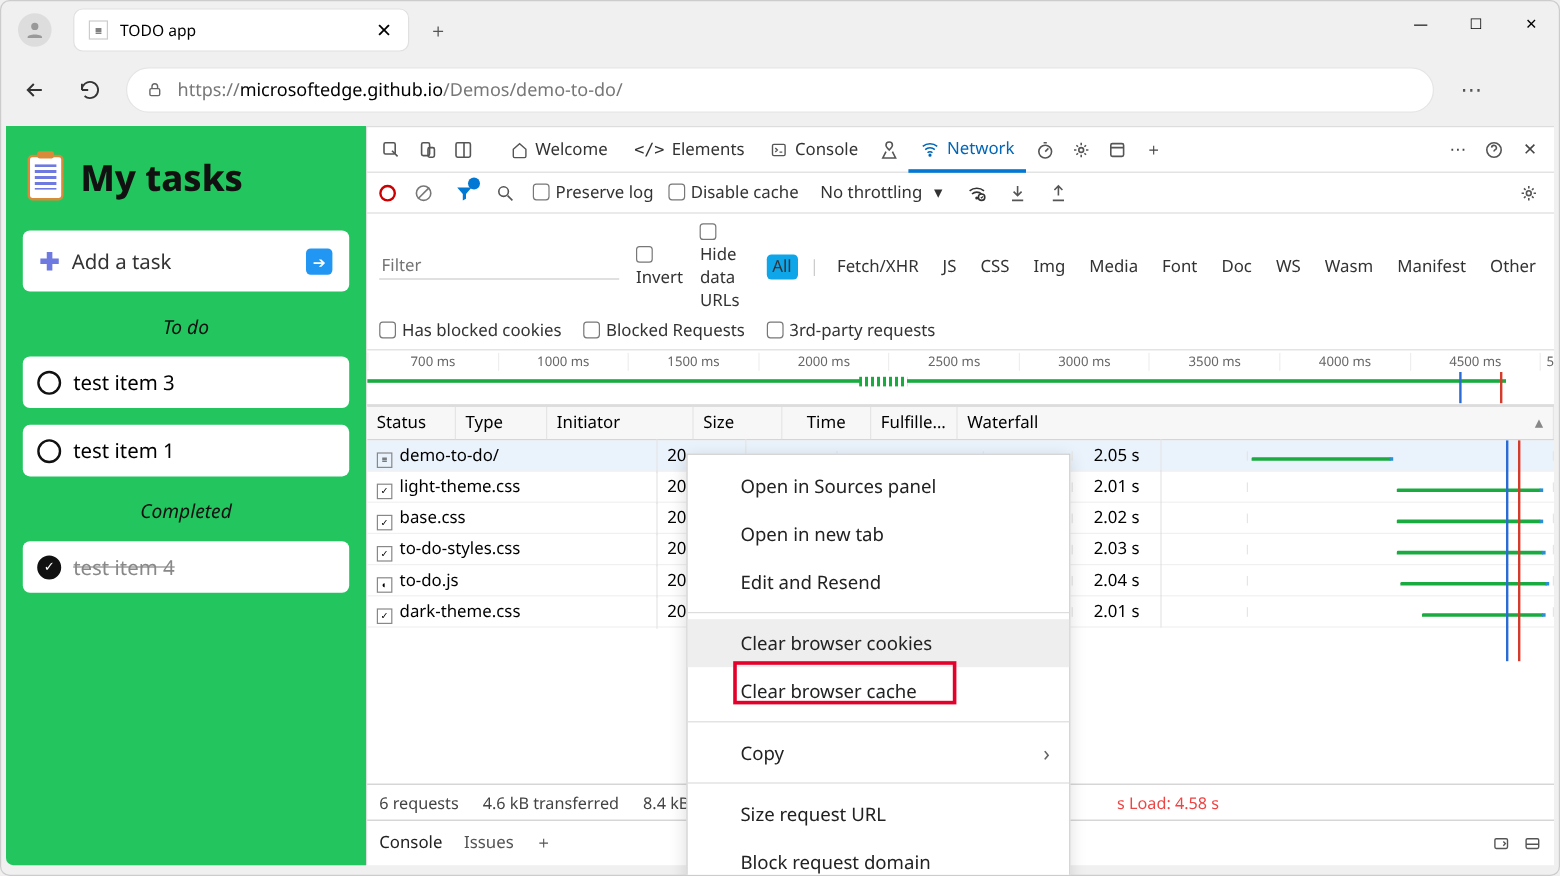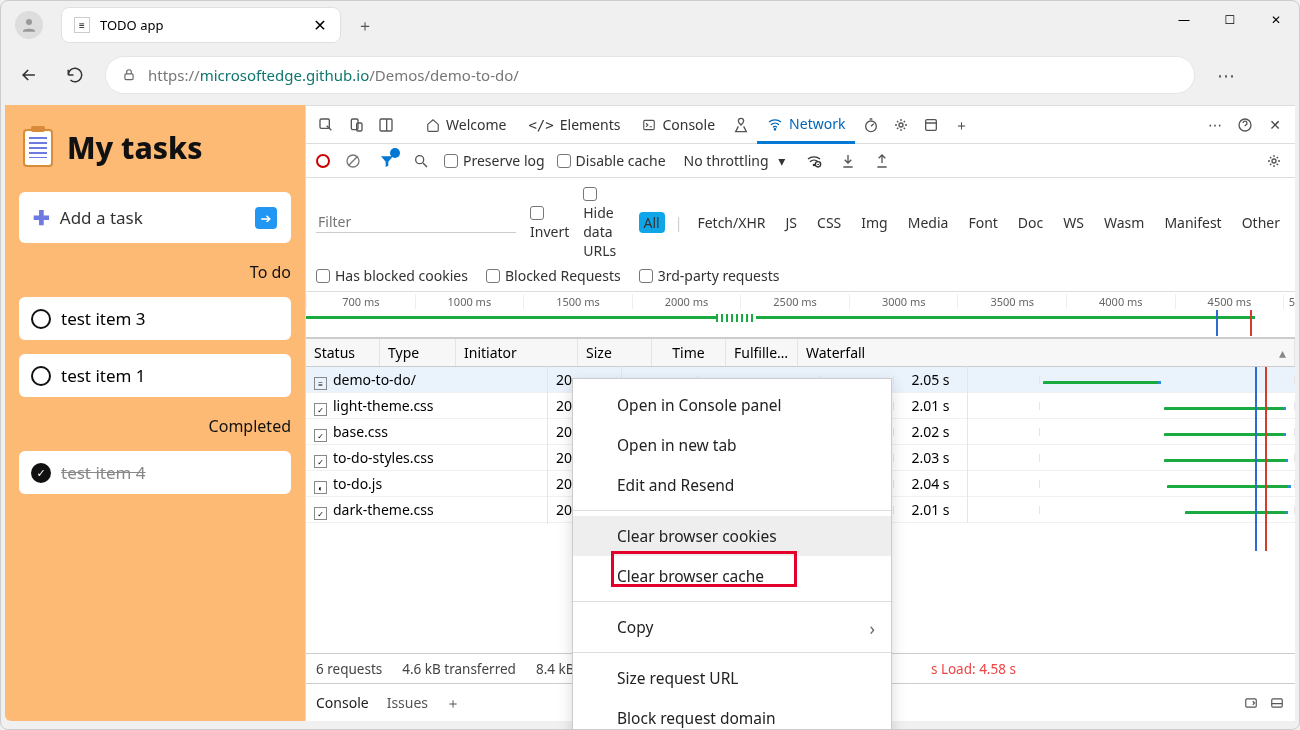--- a/index.html
+++ b/index.html
@@ -15,36 +15,36 @@
   .tab .close { width:16px; height:16px; display:flex;align-items:center;justify-content:center; }
   .new-tab { width:32px;height:32px;display:flex;align-items:center;justify-content:center;font-size:16px;color:#555;}
   .window-controls { position:absolute; right:0; top:0; display:flex; }
   .win-btn { width:46px; height:36px; display:flex;align-items:center;justify-content:center; font-size:12px; }
 
   .addr-bar-row { height:52px; display:flex; align-items:center; gap:14px; padding: 0 12px; }
   .nav-btn { width:32px; height:32px; display:flex;align-items:center;justify-content:center; font-size:18px; color:#333; }
   .addr-bar { flex:1; height:38px; background:#fff; border-radius:20px; display:flex; align-items:center; padding:0 16px; gap:12px; border:1px solid #e5e5e5; max-width: 1090px;}
   .addr-bar .lock { color:#666; font-size:14px;}
   .url { font-size:15px; color:#777; }
-  .url .host { color:#0f766e; }
+  .url .host { color:#000000; }
   .more-btn { width:36px; display:flex;align-items:center;justify-content:center; font-size:18px; color:#555; letter-spacing:2px;}
 
   
   .content { display:flex; height: 620px; }
 
   
-  .todo-app { width: 300px; background:#fdba74; padding: 14px; display:flex; flex-direction:column; gap:14px; border-radius: 0 0 0 6px; margin: 4px 0 0 4px;}
+  .todo-app { width: 300px; background:#22c55e; padding: 14px; display:flex; flex-direction:column; gap:14px; border-radius: 0 0 0 6px; margin: 4px 0 0 4px;}
   .todo-title { display:flex; align-items:center; gap:14px; font-size:30px; font-weight:800; color:#111; padding: 8px 4px 10px 4px;}
   .clipboard { width:30px;height:38px;background:#fff;border:2px solid #d98b3a;border-radius:4px;position:relative;display:flex;align-items:center;justify-content:center;}
   .clipboard::before{content:"";position:absolute;top:-5px;width:14px;height:6px;background:#d98b3a;border-radius:2px;}
   .clipboard .lines{width:70%;height:60%;background:repeating-linear-gradient(#6f7ae0,#6f7ae0 2px,transparent 2px,transparent 5px);}
   .add-card { background:#fff; border-radius:6px; padding:12px 14px; display:flex; align-items:center; gap:10px; font-size:17px; color:#333;}
   .add-card .plus { color:#6f7ae0; font-weight:bold; font-size:20px;}
   .add-card .go { margin-left:auto; width:22px;height:22px;background:#2196f3;border-radius:4px;display:flex;align-items:center;justify-content:center;color:#fff;font-size:13px;}
-  .section-label { text-align:right; font-size:16px; color:#111; margin-top:4px;}
+  .section-label { text-align:center; font-size:16px; color:#111; margin-top:4px;font-style:italic;}
   .task { background:#fff; border-radius:6px; padding:10px 12px; display:flex;align-items:center;gap:10px; font-size:17px;}
   .task .circle { width:20px;height:20px;border:2.5px solid #111;border-radius:50%;}
   .task.done .circle{background:#111;display:flex;align-items:center;justify-content:center;color:#fff;font-size:11px;}
   .task.done .label{text-decoration:line-through;color:#888;}
 
   
   .devtools { flex:1; background:#fff; border-top:1px solid #ddd; border-left:1px solid #ddd; display:flex; flex-direction:column; position:relative; margin: 4px 4px 0 0;}
   .dt-tabs { height:38px; display:flex; align-items:center; border-bottom:1px solid #ddd; padding:0 6px; gap:2px; font-size:14px;}
   .dt-icon-btn { width:28px;height:28px;display:flex;align-items:center;justify-content:center;color:#444; }
   .dt-tab { padding: 8px 10px; display:flex;align-items:center;gap:6px; color:#333; }
@@ -486,21 +486,21 @@
         <span>
             <svg width="16" height="14" viewBox="0 0 24 24" fill="none" stroke="#555" stroke-width="2">
               <rect x="3" y="5" width="18" height="14" rx="2"></rect>
               <line x1="3" y1="13" x2="21" y2="13"></line>
             </svg>
           </span>
       </div>
     </div>
 
     <div class="ctx-menu" style="left:266px;top:272px;">
-      <div class="ctx-item">Open in Console panel</div>
+      <div class="ctx-item">Open in Sources panel</div>
       <div class="ctx-item">Open in new tab</div>
       <div class="ctx-item">Edit and Resend</div>
       <div class="ctx-sep"></div>
       <div class="ctx-item hover">Clear browser cookies</div>
       <div class="ctx-item">Clear browser cache</div>
       <div class="ctx-sep"></div>
       <div class="ctx-item copy">Copy</div>
       <div class="ctx-sep"></div>
       <div class="ctx-item">Size request URL</div>
       <div class="ctx-item">Block request domain</div>

